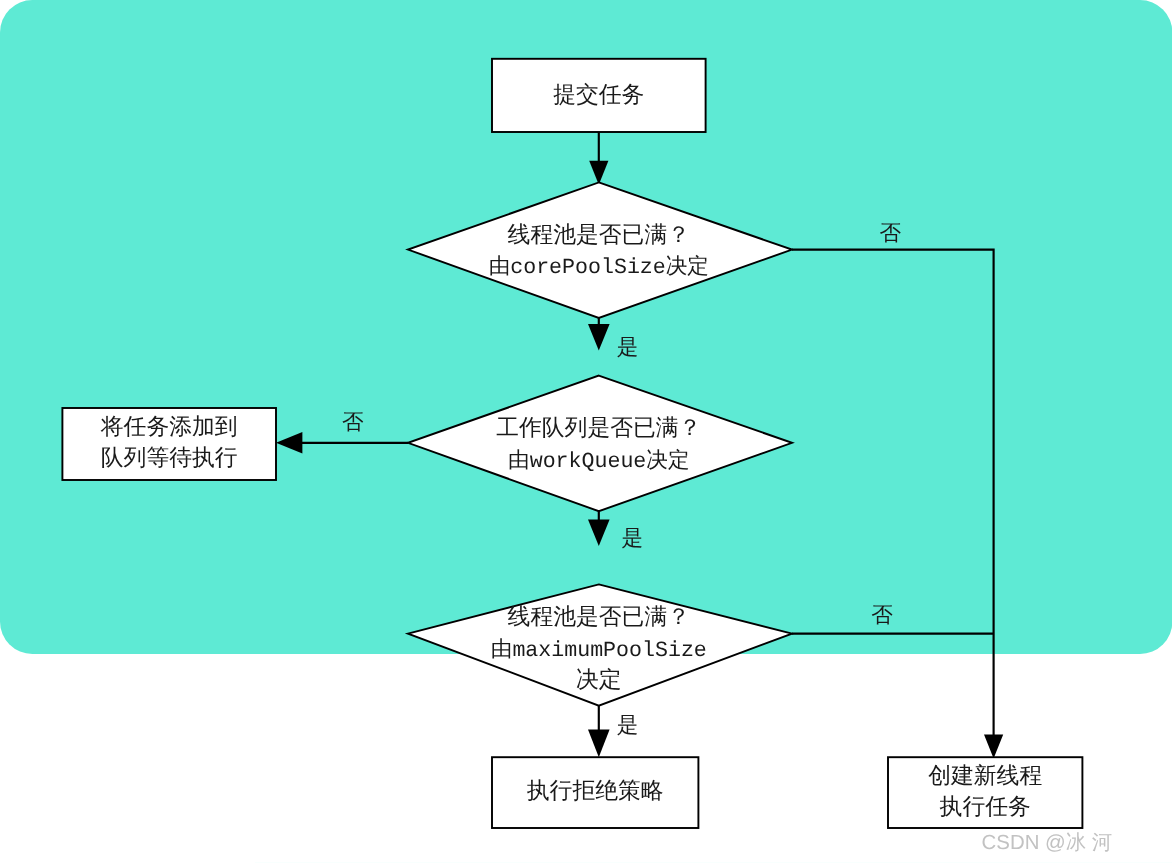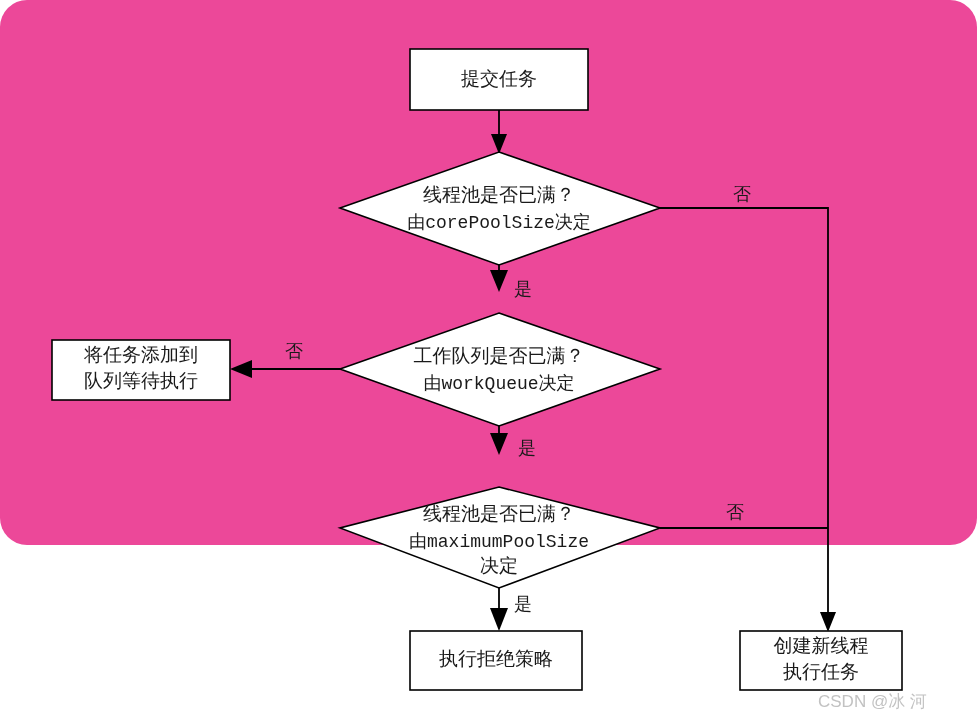--- a/index.html
+++ b/index.html
@@ -11,21 +11,21 @@
   body {
     width: 977px;
     height: 719px;
     overflow: hidden;
     font-family: "Liberation Serif", "DejaVu Serif", serif;
   }
   #flowchart-root {
     position: relative;
     width: 977px;
     height: 545px;
-    background: #ec4899;
+    background: #5eead4;
     border-radius: 27px;
   }
   svg.chart-canvas {
     position: absolute;
     top: 0;
     left: 0;
     width: 977px;
     height: 719px;
   }
   .node-shape {

